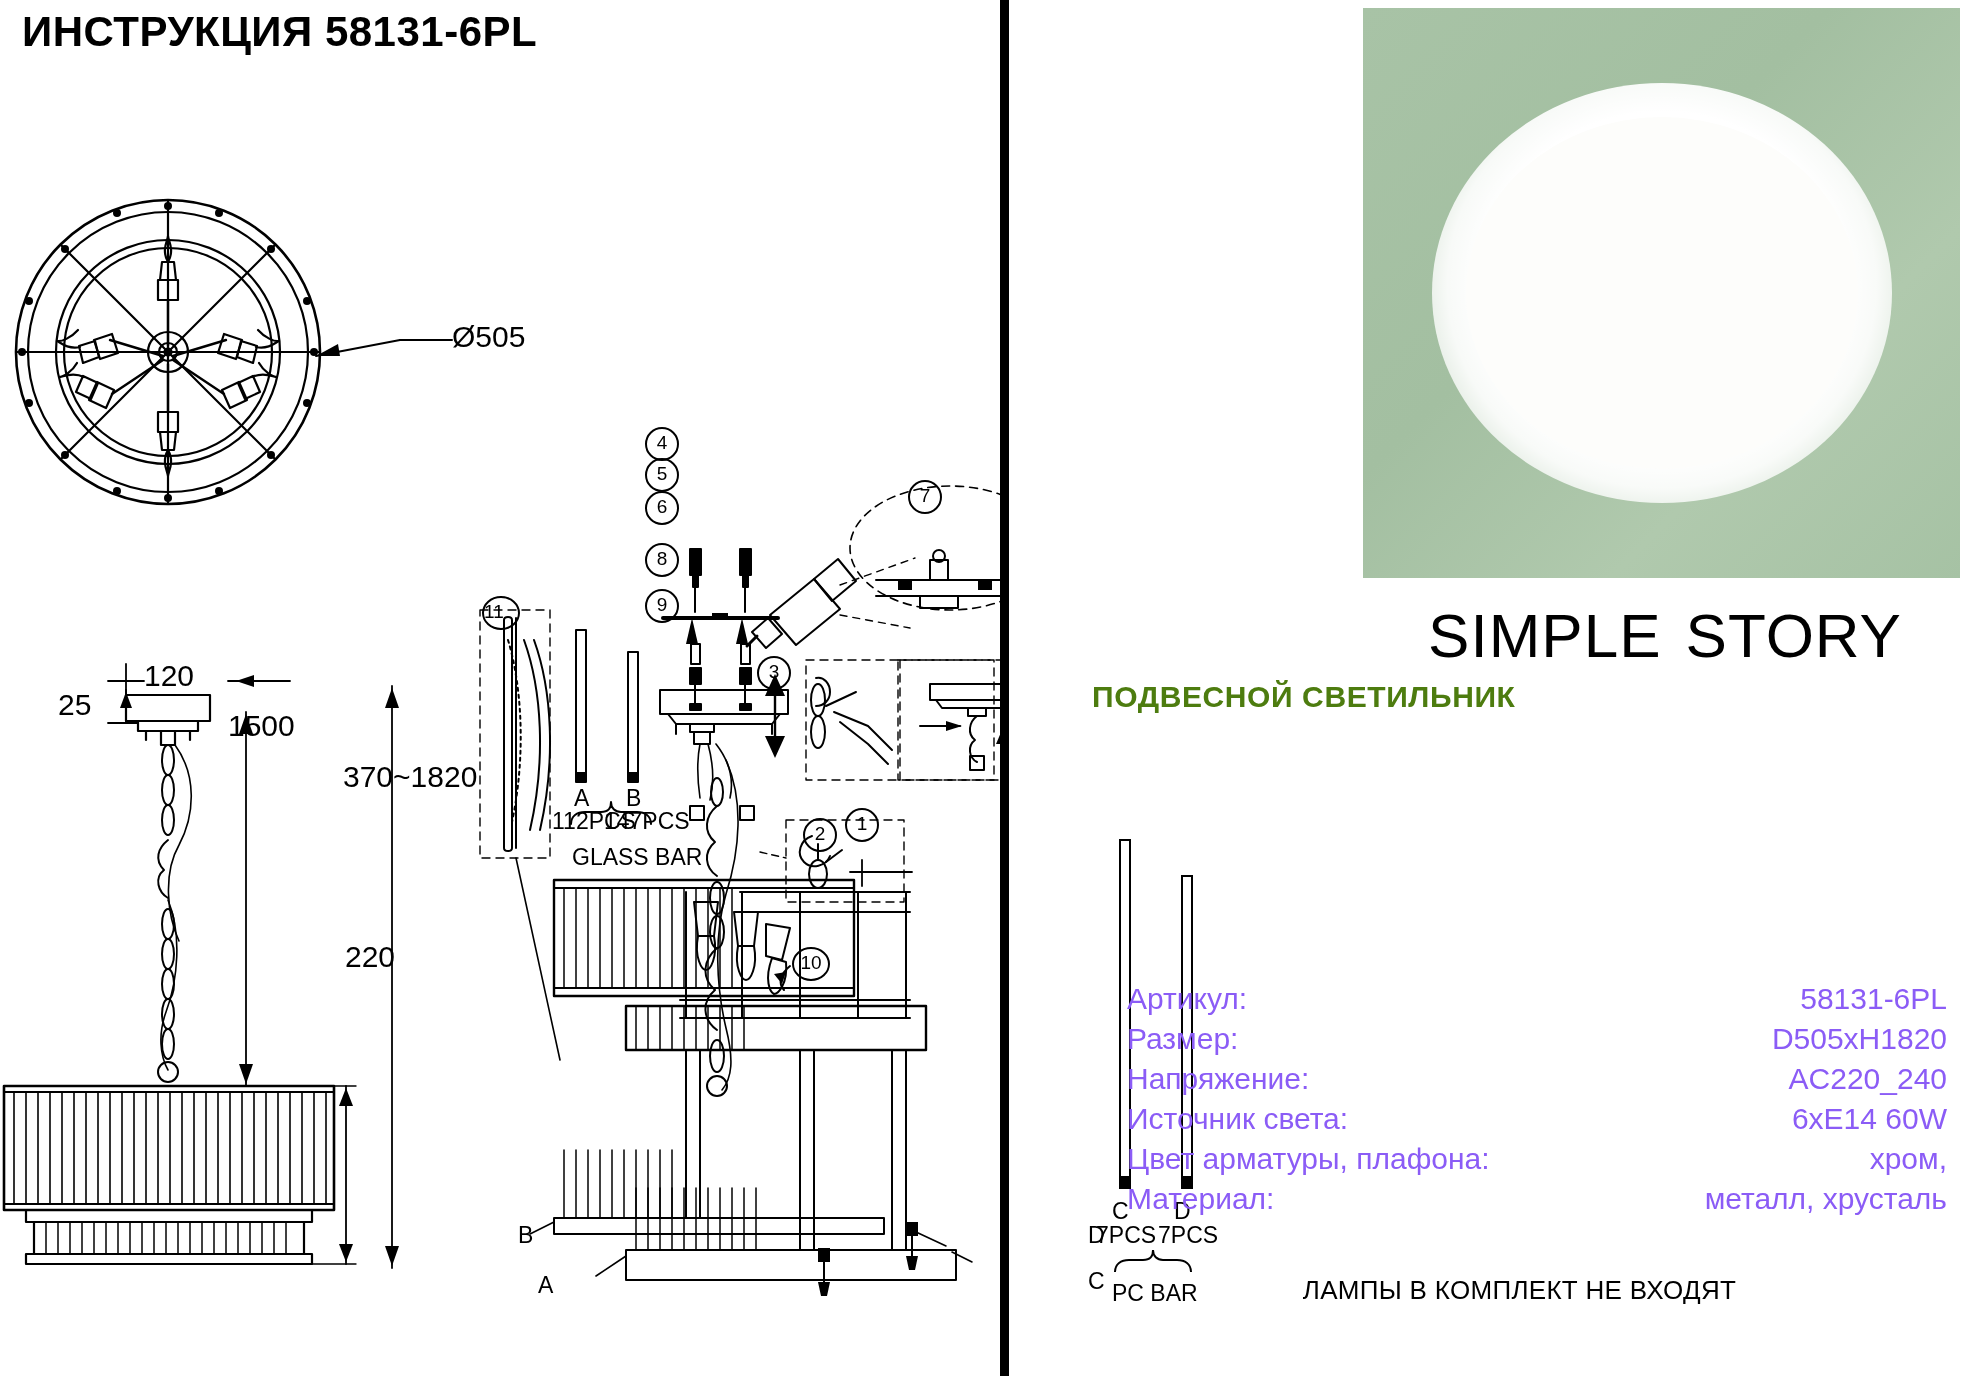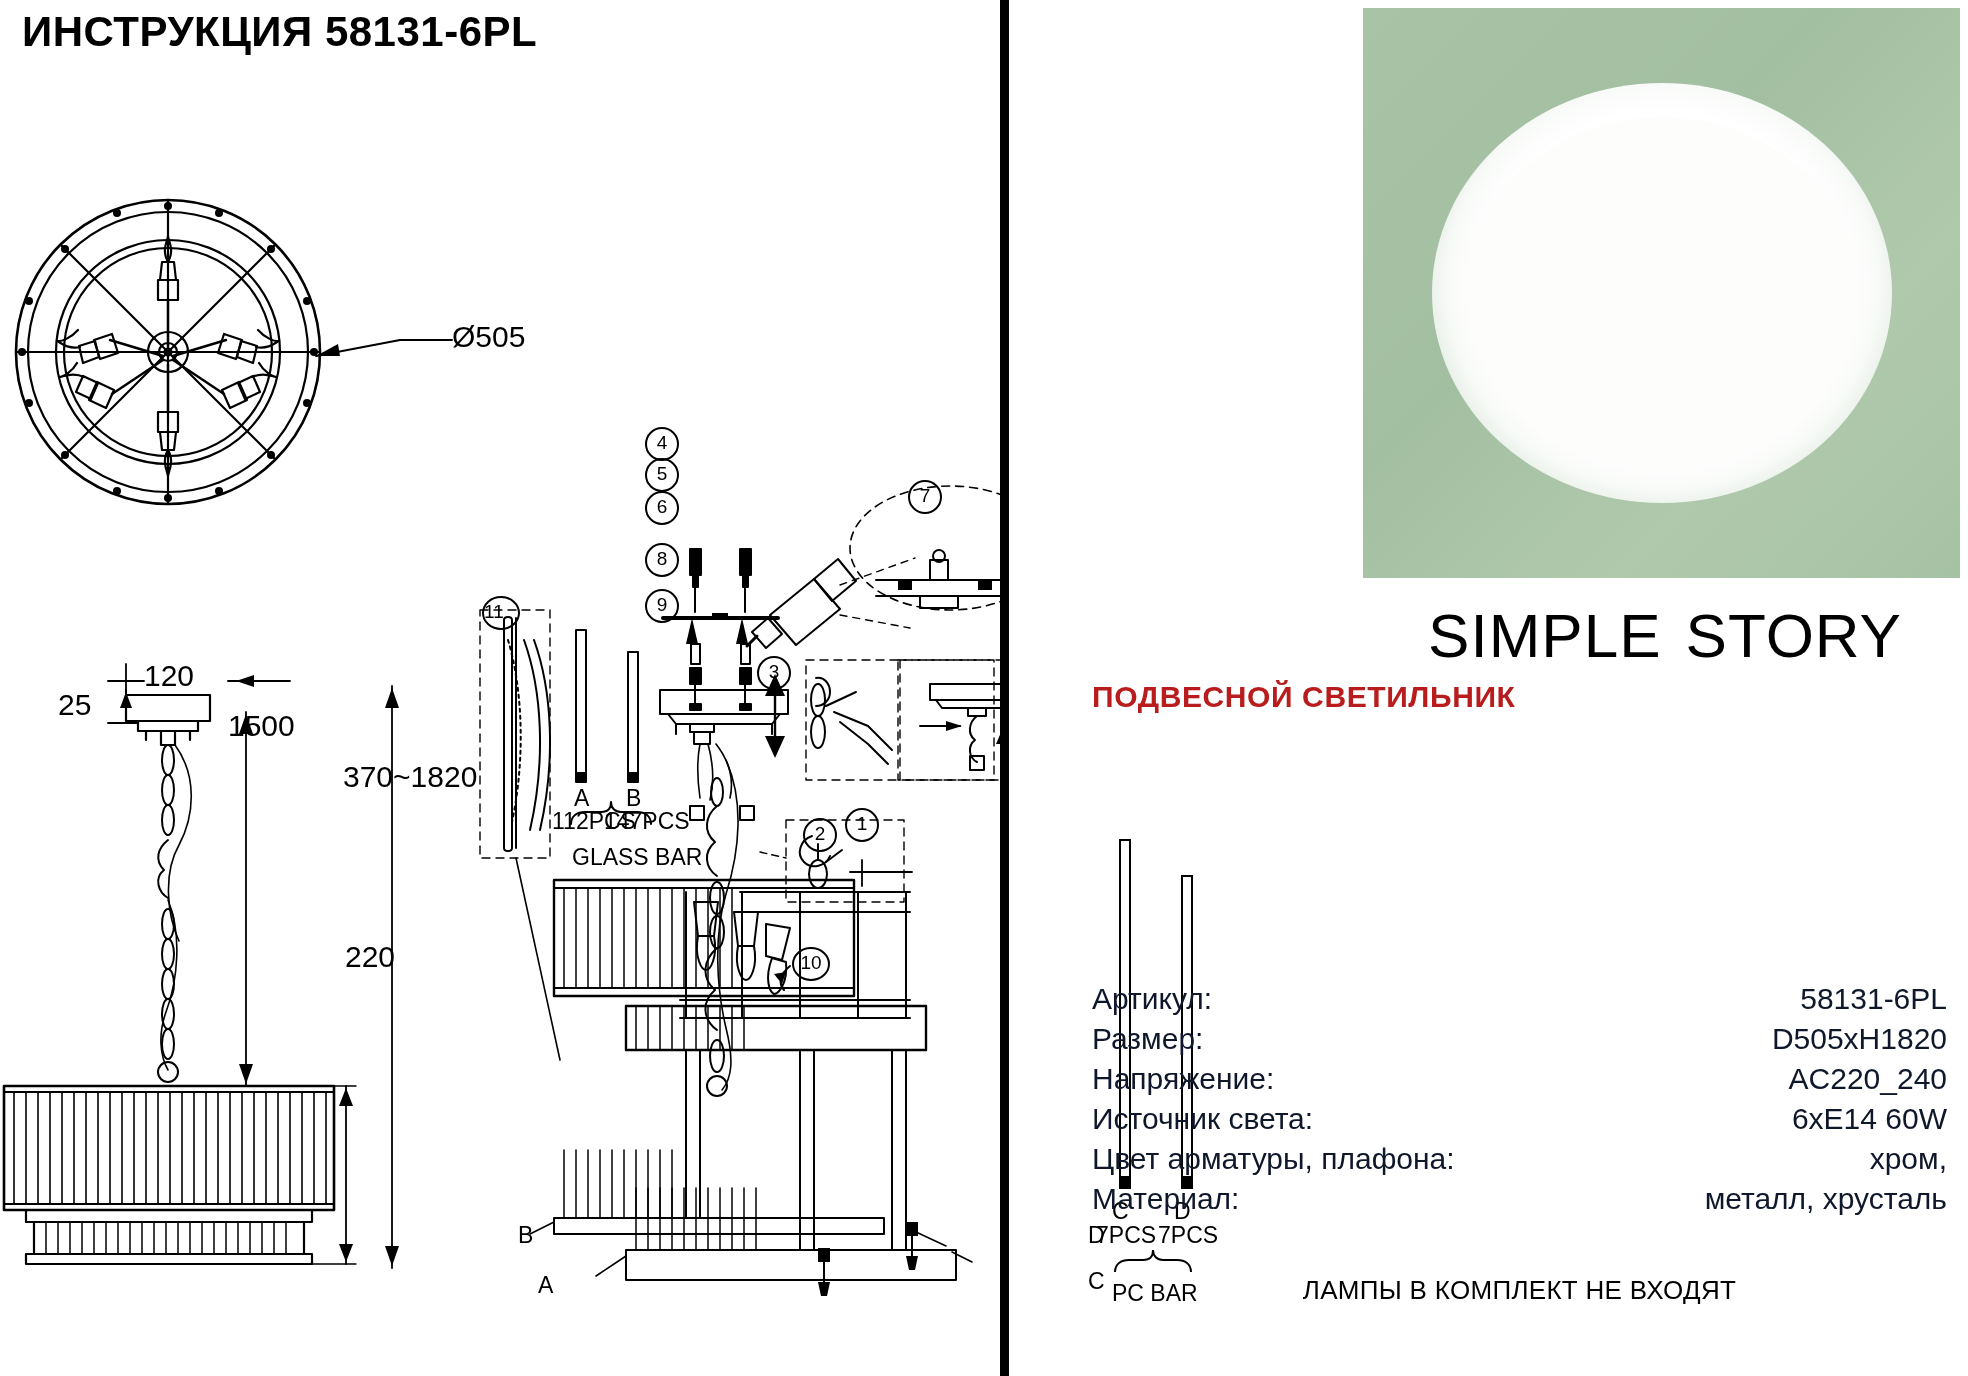--- a/index.html
+++ b/index.html
@@ -92,39 +92,40 @@
   }
   .brand .sp { display: inline-block; width: 24px; }
 
   .product-type {
     position: absolute;
     left: 1092px;
     top: 680px;
     font-size: 30px;
     font-weight: bold;
     letter-spacing: 0.6px;
-    color: #b91c1c;
+    color: #4d7c0f;
     white-space: nowrap;
   }
 
   
   .spec-table {
     position: absolute;
     left: 1092px;
     top: 979px;
     width: 855px;
   }
   .spec-row {
     display: flex;
     justify-content: space-between;
     align-items: baseline;
     font-size: 30px;
     line-height: 40px;
-    color: #0f172a;
+    color: #8b5cf6;
     white-space: nowrap;
+    margin-left: 35px;
   }
   .spec-label { text-align: left; }
   .spec-value { text-align: right; }
   .spec-row.cont { justify-content: flex-end; }
 
   
   .footer-notes {
     position: absolute;
     left: 1092px;
     top: 1273px;

